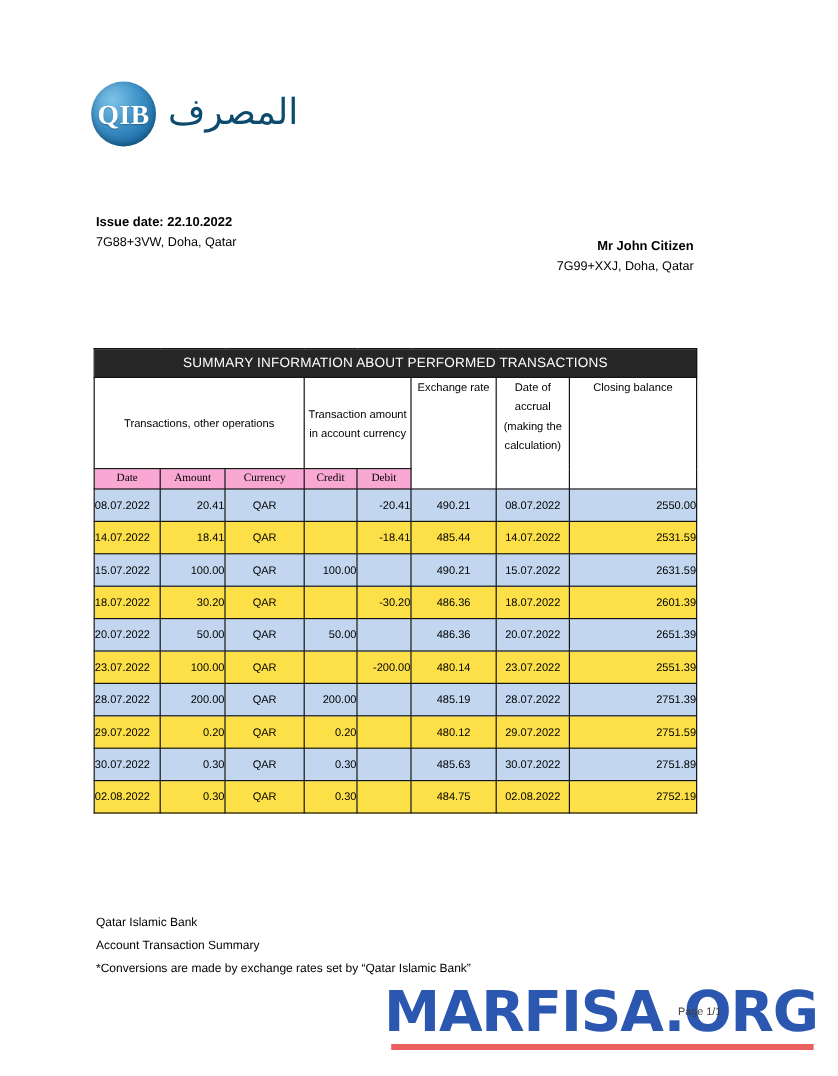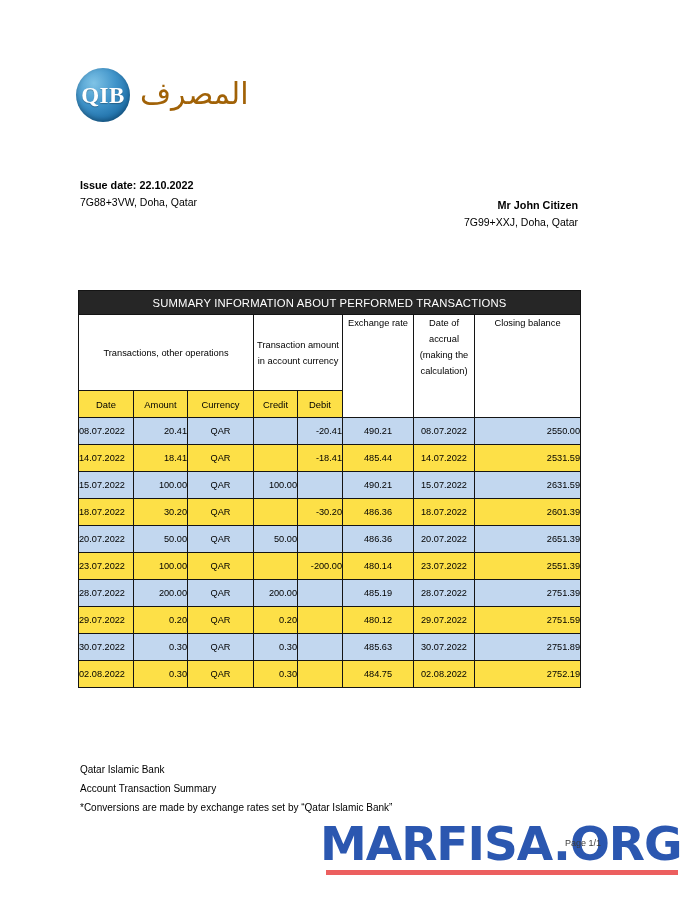--- a/index.html
+++ b/index.html
@@ -40,21 +40,21 @@
   #logo-mark span {
     color: #ffffff;
     font-family: "Liberation Serif", serif;
     font-size: 23px;
     font-weight: 700;
     letter-spacing: .5px;
     line-height: 1;
     text-shadow: 0 1px 1px rgba(0,0,0,.28);
   }
   #logo-arabic {
-    color: #a16207;
+    color: #0c4a6e;
     font-size: 30px;
     font-family: "DejaVu Sans", sans-serif;
     line-height: 1;
     letter-spacing: 1px;
     margin-left: 2px;
     margin-top: -2px;
   }
 
   
   .meta {
@@ -99,25 +99,26 @@
     background: #ffffff;
     text-align: center;
     font-size: 9.3px;
     line-height: 16px;
     height: 76px;
     vertical-align: top;
     padding-top: 5px;
   }
   #group-row td.v-center { vertical-align: top; }
   #sub-row td {
-    background: #fde047;
+    background: #f9a8d4;
     text-align: center;
     font-weight: 700;
     font-size: 9.4px;
-    height: 27px;
+    height: 17px;
+    font-family: Liberation Serif, serif;
   }
   tbody.data tr td {
     height: 27px;
     font-size: 9.2px;
   }
   tbody.data tr.alt td { background: #c2d7ef; }
   tbody.data tr.plain td { background: #fde047; }
   td.c { text-align: center; }
   td.r { text-align: right; padding-right: 4px; }
   td.l { text-align: left; padding-left: 4px; }

